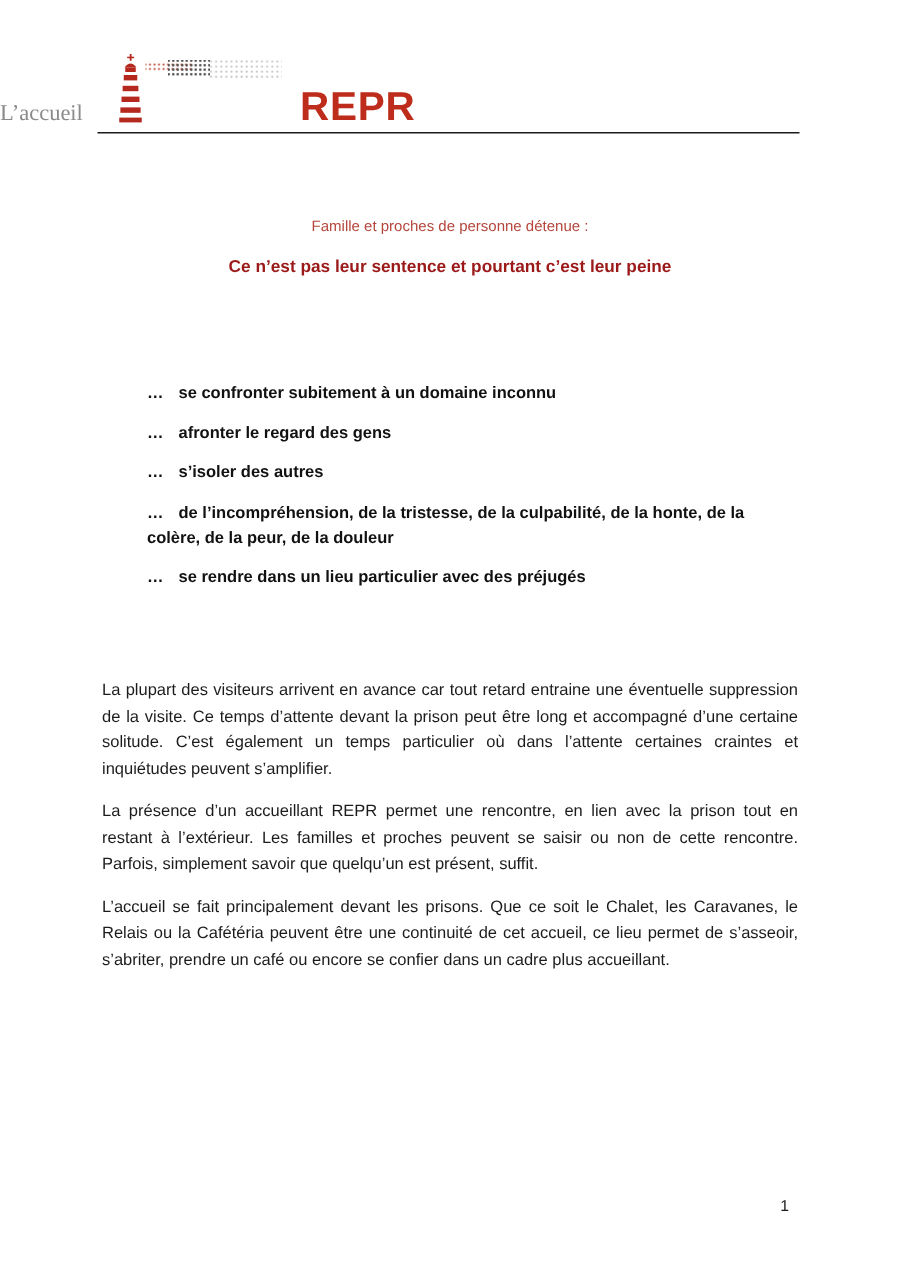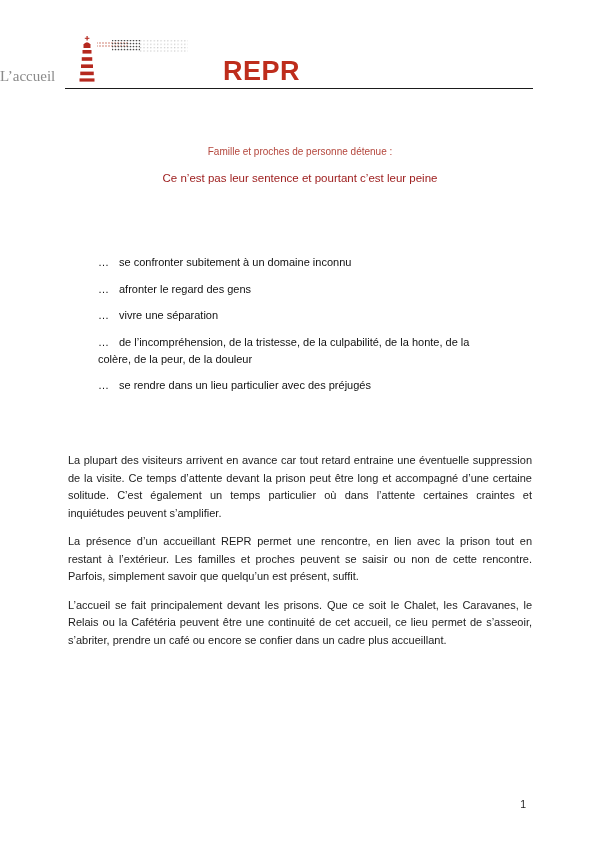--- a/index.html
+++ b/index.html
@@ -24,21 +24,20 @@
     left: 0;
     right: 0;
     height: 52px;
   }
   .logo {
     position: absolute;
     left: 78px;
     bottom: 6px;
     display: flex;
     align-items: flex-end;
-    gap: 23px;
   }
   .logo svg { display: block; }
   .logo-text {
     font-weight: bold;
     font-size: 27px;
     line-height: 22px;
     letter-spacing: 0.5px;
     color: var(--logo-red);
     margin-left: 2px;
   }
@@ -67,21 +66,21 @@
     right: 0;
     text-align: center;
   }
   .title-line1 {
     font-size: 10px;
     color: var(--title-red);
     margin-bottom: 15px;
   }
   .title-line2 {
     font-size: 11.5px;
-    font-weight: normal;
+    font-weight: bold;
     color: var(--title-dark-red);
   }
 
   
   .section-heading {
     position: absolute;
     top: 227px;
     left: 68px;
     right: 68px;
     font-size: 11.5px;
@@ -95,21 +94,21 @@
     top: 254px;
     left: 68px;
     width: 430px;
     list-style: none;
     margin: 0;
     padding: 0;
   }
   .consequence-list li {
     padding-left: 30px;
     font-size: 11px;
-    font-weight: normal;
+    font-weight: bold;
     color: #111111;
     line-height: 17px;
     margin-bottom: 9.5px;
   }
   .ellipsis-marker {
     margin-right: 10px;
   }
 
   
   .paragraphs {
@@ -184,21 +183,21 @@
 
 
   <ul class="consequence-list">
     <li>
       <span class="ellipsis-marker">…</span><span>se confronter subitement à un domaine inconnu</span>
     </li>
     <li>
       <span class="ellipsis-marker">…</span><span>afronter le regard des gens</span>
     </li>
     <li>
-      <span class="ellipsis-marker">…</span><span>vivre une séparation</span>
+      <span class="ellipsis-marker">…</span><span>s’isoler des autres</span>
     </li>
     <li>
       <span class="ellipsis-marker">…</span><span>de l’incompréhension, de la tristesse, de la culpabilité, de la honte, de la colère, de la peur, de la douleur</span>
     </li>
     <li>
       <span class="ellipsis-marker">…</span><span>se rendre dans un lieu particulier avec des préjugés</span>
     </li>
   </ul>
 
   <div class="paragraphs">

